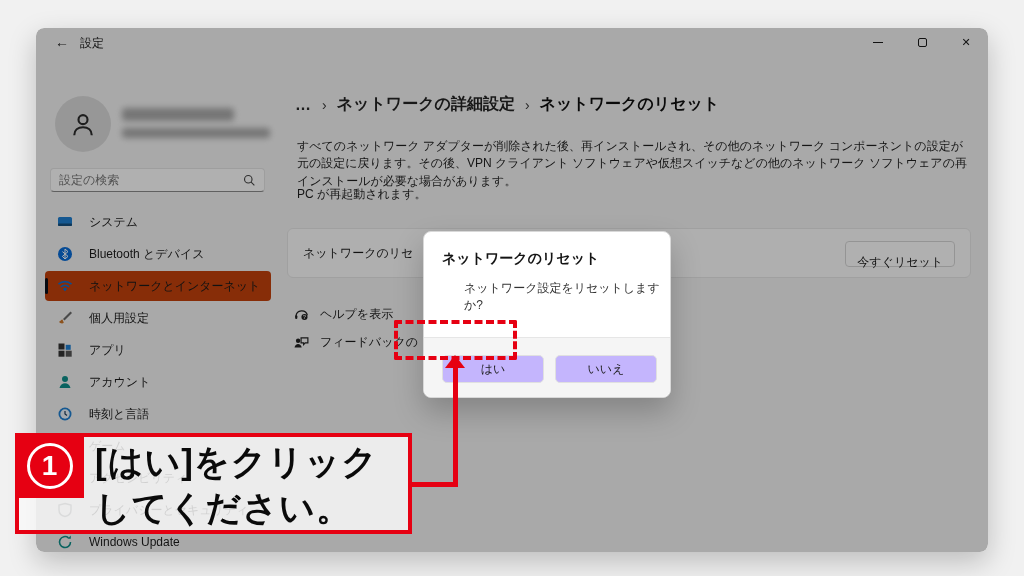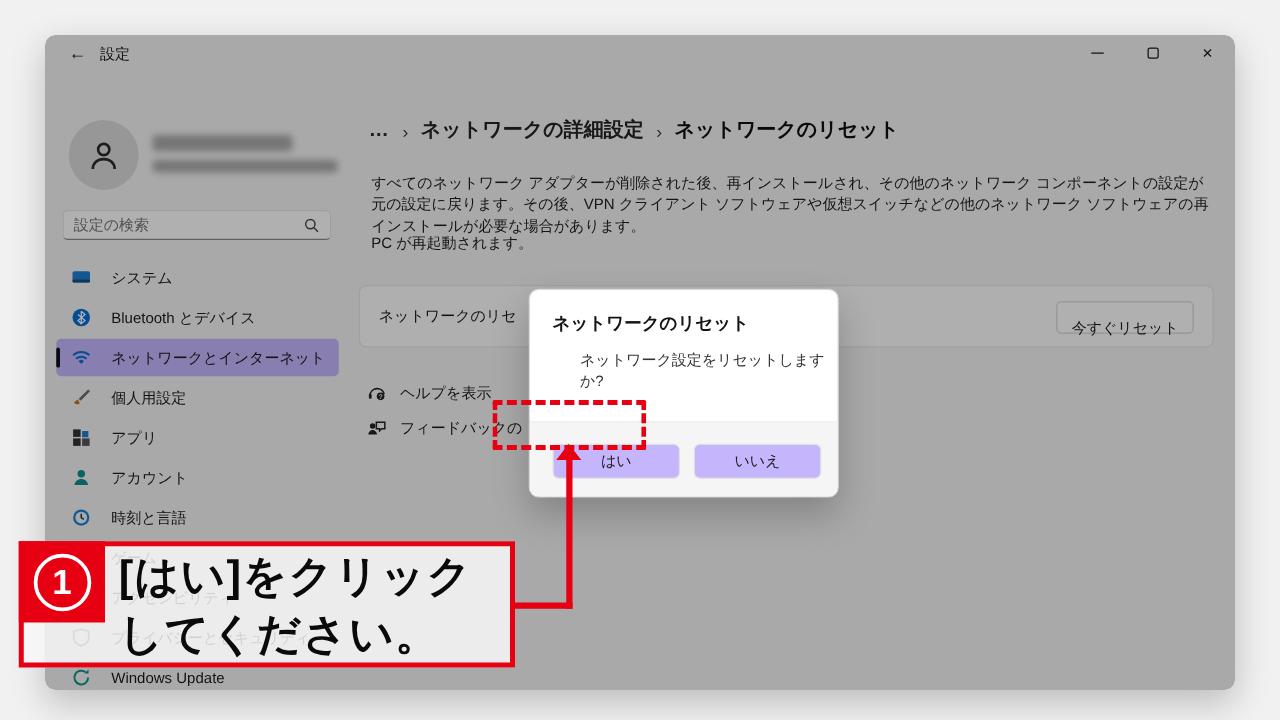--- a/index.html
+++ b/index.html
@@ -46,21 +46,21 @@
   .search-box input {
     border:none; outline:none; background:transparent; flex:1;
     font-size:12px; color:#5a5a5a; font-family:inherit;
   }
   .nav { position:absolute; left:0; top:149px; right:0; }
   .nav-item {
     position:relative; margin:2px 12px 2px 9px; height:30px; border-radius:4px;
     display:flex; align-items:center; padding-left:12px; gap:16px;
     font-size:12px; color:#1b1b1b;
   }
-  .nav-item.selected { background:#c4b5fd; }
+  .nav-item.selected { background:#c2410c; }
   .nav-item.selected::before {
     content:""; position:absolute; left:0; top:7px; width:3px; height:16px;
     border-radius:2px; background:#0a0f1a;
   }
   .nav-icon { width:16px; height:16px; display:inline-flex; align-items:center; justify-content:center; flex:0 0 16px; }
 
   
   .main { position:absolute; left:247px; top:28px; right:0; bottom:0; }
   .breadcrumb { position:absolute; left:12px; top:38px; display:flex; align-items:center; gap:10px; }
   .bc-ellipsis { font-size:16px; font-weight:700; color:#2a2a2a; letter-spacing:1px; }

